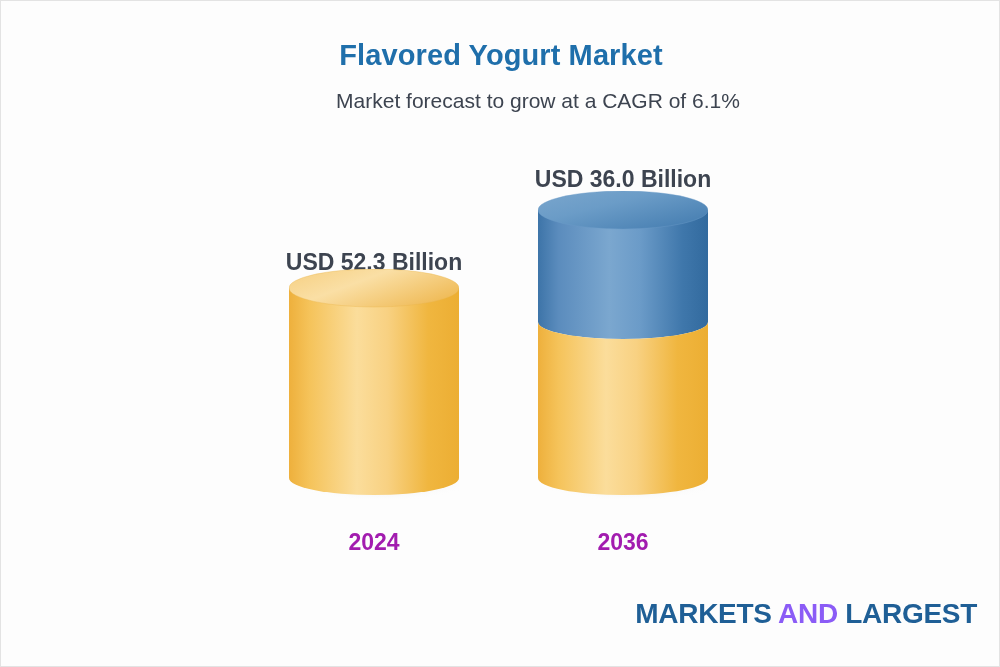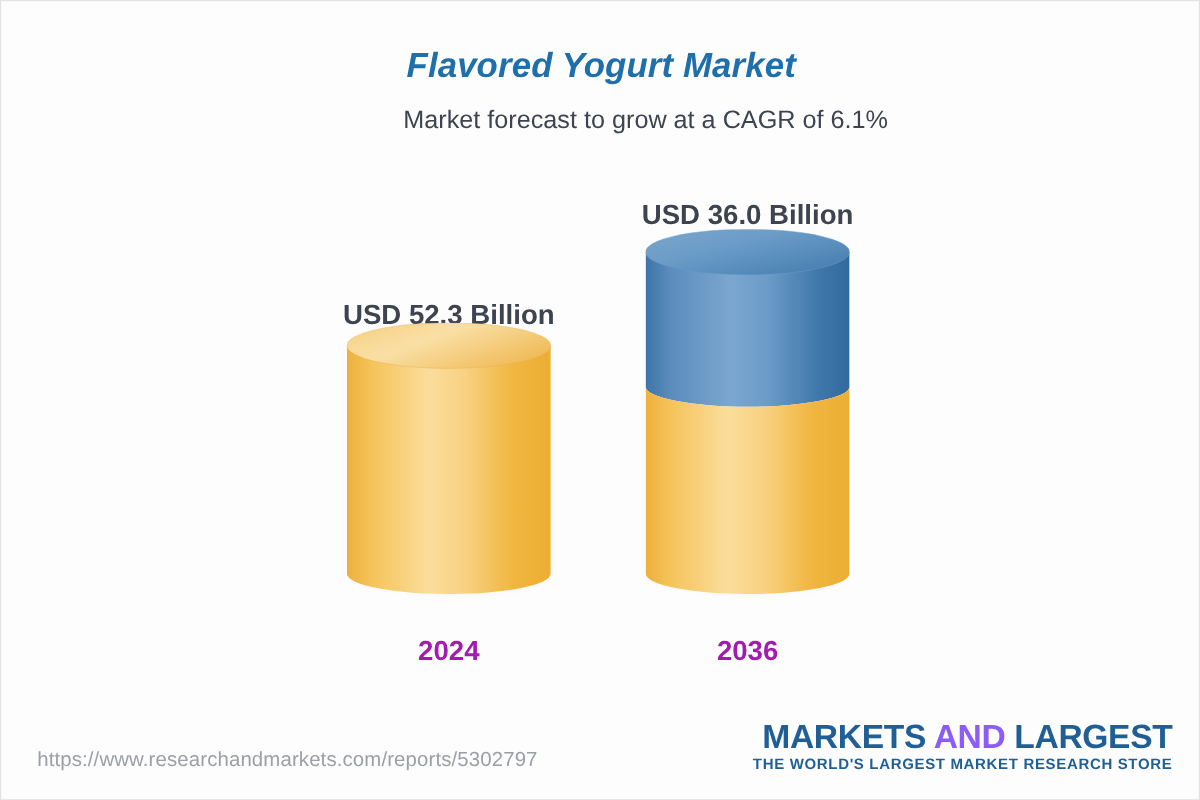--- a/index.html
+++ b/index.html
@@ -28,21 +28,20 @@
   .chart-title {
     position: absolute;
     top: 38px;
     left: 0;
     width: 1000px;
     text-align: center;
     font-size: 29px;
     font-weight: bold;
     color: #1f6fab;
     letter-spacing: 0.1px;
-    font-style: italic;
   }
   .chart-subtitle {
     position: absolute;
     top: 88px;
     left: 0;
     width: 1000px;
     text-align: center;
     font-size: 21px;
     font-weight: normal;
     color: #3d4450;
@@ -224,20 +223,18 @@
           <ellipse cx="85" cy="19" rx="85" ry="19" fill="url(#blueTop30)"></ellipse>
           <ellipse cx="85" cy="19" rx="85" ry="19" fill="none" stroke="#6b9bc8" stroke-opacity="0.5" stroke-width="0.8"></ellipse>
         </svg>
       </div>
 
       <div class="year-label">2036</div>
     </div>
 
   </div>
 
-  <div class="source-url">https://www.researchandmarkets.com/reports/5302797</div>
 
   <div class="logo">
     <div class="logo-main"><span>MARKETS </span><span class="logo-and">AND</span><span> LARGEST</span></div>
-    <div class="logo-tag">THE WORLD'S LARGEST MARKET RESEARCH STORE</div>
   </div>
 
 </div>
 
 </body></html>

